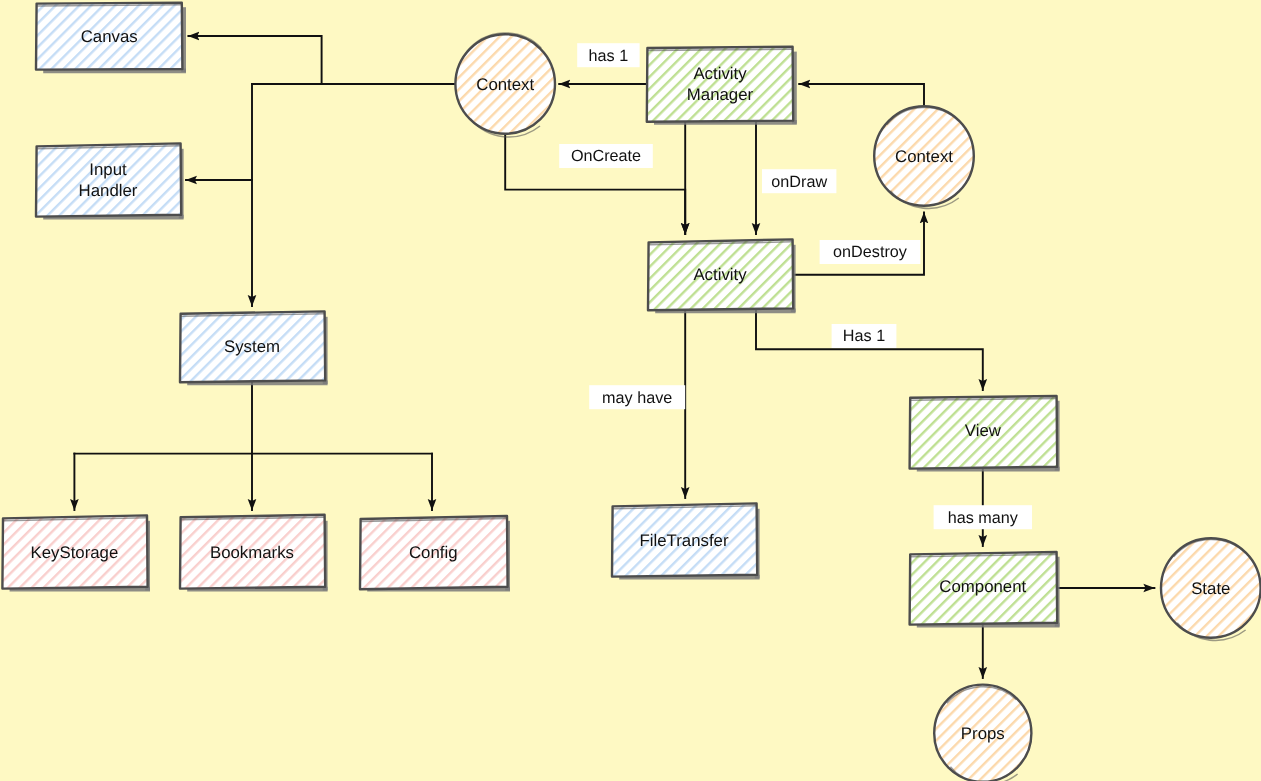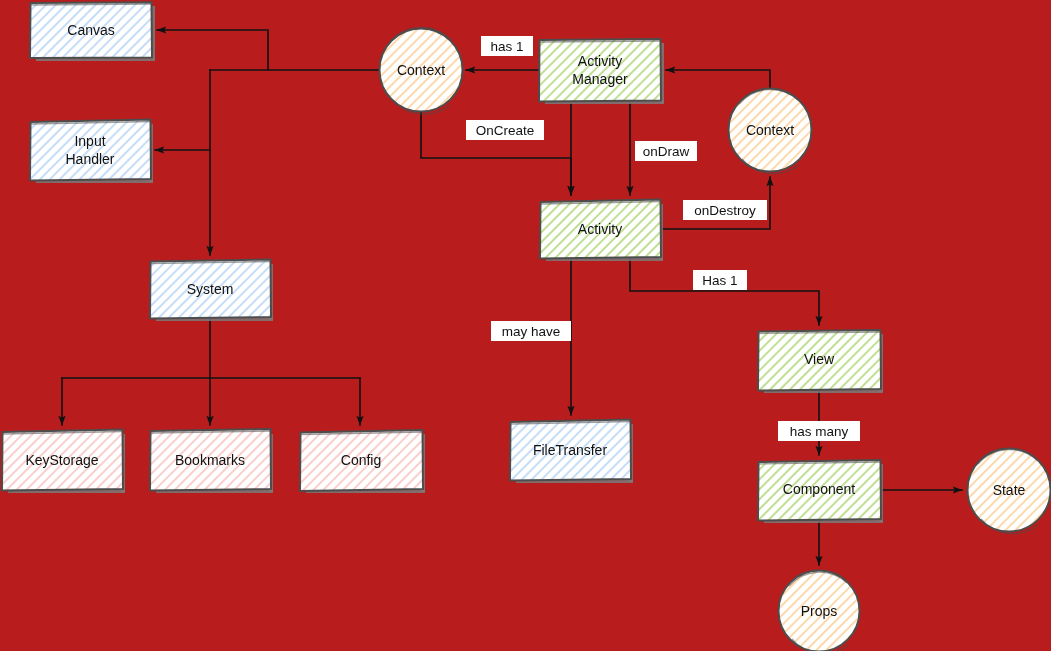--- a/index.html
+++ b/index.html
@@ -4,21 +4,21 @@
 <style>
   html, body {
     margin: 0;
     padding: 0;
     background: #ffffff;
   }
   #diagram-root {
     position: relative;
     width: 1051px;
     height: 651px;
-    background: #b91c1c;
+    background: #fef9c3;
     font-family: "Liberation Sans", sans-serif;
     overflow: hidden;
   }
   #diagram-svg {
     position: absolute;
     top: 0;
     left: 0;
     width: 1051px;
     height: 651px;
   }

